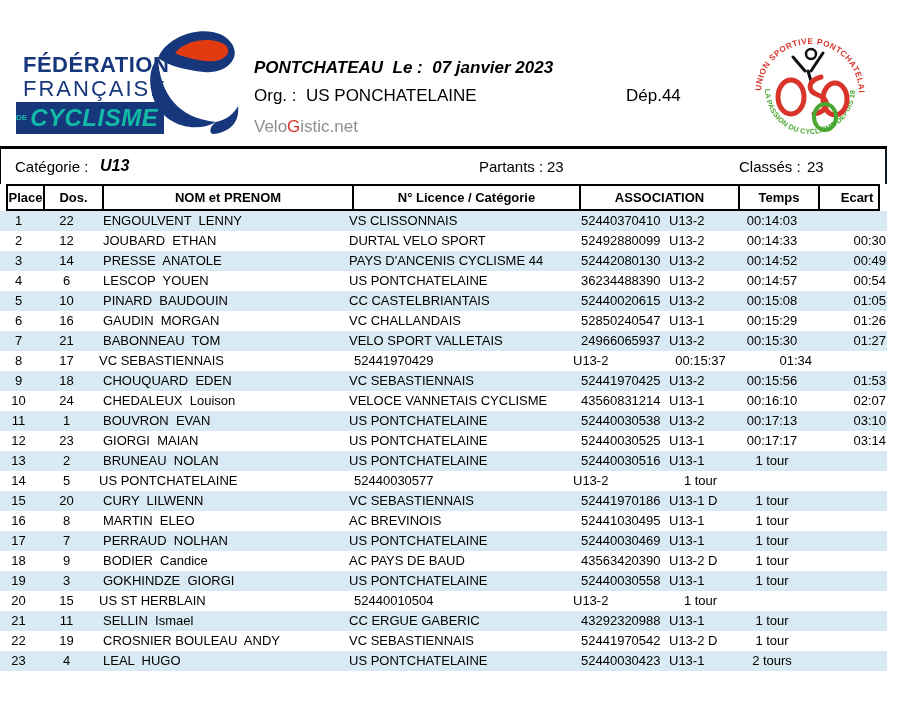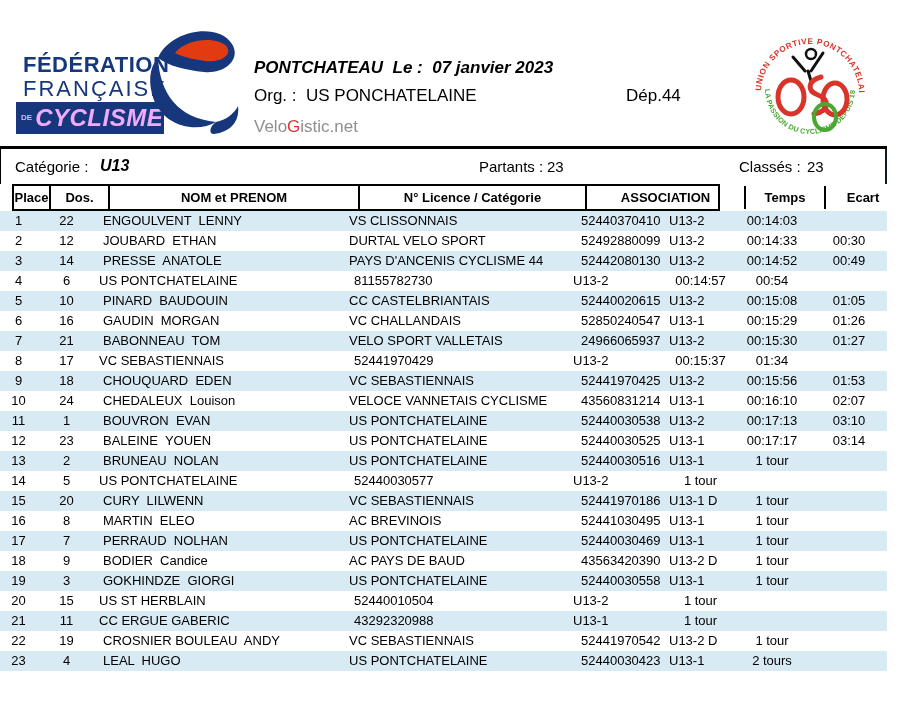--- a/index.html
+++ b/index.html
@@ -7,21 +7,21 @@
   body { font-family: "Liberation Sans", sans-serif; color: #000; }
   .page { position: relative; width: 904px; height: 701px; background: #fff; overflow: hidden; }
 
   
   .topzone { position: absolute; left: 14px; top: 0; width: 904px; height: 146px; }
 
   
   .ffc { position: absolute; left: 2px; top: 28px; width: 240px; height: 116px; }
   .ffc-l1 { position: absolute; left: 7px; top: 24px; font-size: 22px; font-weight: 700; color: #16377c; letter-spacing: 0.5px; }
   .ffc-l2 { position: absolute; left: 7px; top: 48px; font-size: 22px; font-weight: 400; color: #16377c; letter-spacing: 2px; }
-  .ffc-band { position: absolute; left: 0; top: 74px; width: 148px; height: 32px; background: #16377c; color: #f0abfc; display: flex; align-items: center; padding-left: 5px; }
+  .ffc-band { position: absolute; left: 0; top: 74px; width: 148px; height: 32px; background: #16377c; color: #14b8a6; display: flex; align-items: center; }
   .ffc-de { font-size: 8px; font-weight: 700; line-height: 8px; margin-right: 3px; }
   .ffc-cyc { font-size: 24px; font-weight: 700; font-style: italic; letter-spacing: 0.5px; }
   .ffc-swoosh { position: absolute; left: 112px; top: 0; }
 
   
   .title-line { position: absolute; left: 240px; top: 58px; font-size: 17px; font-weight: 700; font-style: italic; white-space: pre; }
   .org-line { position: absolute; left: 240px; top: 86px; font-size: 17px; white-space: pre; }
   .dept { position: absolute; left: 612px; top: 86px; font-size: 17px; }
   .velog { position: absolute; left: 240px; top: 117px; font-size: 17px; color: #8f8f8f; }
   .velog .g { color: #d8342a; }
@@ -36,36 +36,36 @@
   .catbar { position: absolute; left: 0; top: 149px; width: 887px; height: 35px; border-left: 1px solid #000; border-right: 2px solid #0f172a; font-size: 15px; }
   .catbar span { position: absolute; top: 9px; }
   .cat-label { left: 14px; }
   .cat-value { left: 99px; font-weight: 700; font-style: italic; font-size: 16px; top: 8px !important; }
   .partants-label { left: 478px; }
   .partants-value { left: 546px; }
   .classes-label { left: 738px; }
   .classes-value { left: 806px; }
 
   
-  .thead { position: absolute; left: 12px; top: 184px; width: 708px; height: 27px; display: grid; grid-template-columns: 37px 59px 250px 227px 159px 80px 74px; border: 2px solid #000; }
+  .thead { position: absolute; left: 6px; top: 184px; width: 874px; height: 27px; display: grid; grid-template-columns: 37px 59px 250px 227px 159px 80px 74px; border: 2px solid #000; }
   .thead .hcell { border-right: 2px solid #000; display: flex; align-items: center; justify-content: center; font-size: 13px; font-weight: 700; white-space: nowrap; overflow: hidden; }
   .thead .hcell:last-child { border-right: none; }
 
   .tbody { position: absolute; left: 0; top: 211px; width: 887px; }
   .trow { display: grid; grid-template-columns: 37px 59px 250px 227px 96px 63px 80px 74px; height: 20px; line-height: 20px; font-size: 13px; }
   .trow.alt { background: #d8eaf4; }
   .trow.plain { background: #ffffff; }
   .c-place { text-align: center; }
   .c-dos { text-align: center; }
   .c-name { padding-left: 7px; white-space: pre; overflow: hidden; }
   .c-assoc { padding-left: 3px; white-space: nowrap; overflow: hidden; }
   .c-lic { padding-left: 8px; white-space: nowrap; }
   .c-cat { white-space: nowrap; }
   .c-temps { text-align: center; }
-  .c-ecart { text-align: center; }
+  .c-ecart { text-align: right; }
 </style>
 </head>
 <body>
 
 <div class="page">
 
   <div class="topzone">
 
     <div class="ffc">
       <div class="ffc-l1">FÉDÉRATION</div>
@@ -162,22 +162,23 @@
       <div class="c-assoc">PAYS D'ANCENIS CYCLISME 44</div>
       <div class="c-lic">52442080130</div>
       <div class="c-cat">U13-2</div>
       <div class="c-temps">00:14:52</div>
       <div class="c-ecart">00:49</div>
     </div>
 
     <div class="trow plain">
       <div class="c-place">4</div>
       <div class="c-dos">6</div>
-      <div class="c-assoc">US PONTCHATELAINE</div>
-      <div class="c-lic">81155782730</div>
+      <div class="c-name">LESCOP  YOUEN</div>
+      <div class="c-assoc">US PONTCHATELAINE</div>
+      <div class="c-lic">36234488390</div>
       <div class="c-cat">U13-2</div>
       <div class="c-temps">00:14:57</div>
       <div class="c-ecart">00:54</div>
     </div>
 
     <div class="trow alt">
       <div class="c-place">5</div>
       <div class="c-dos">10</div>
       <div class="c-name">PINARD  BAUDOUIN</div>
       <div class="c-assoc">CC CASTELBRIANTAIS</div>
@@ -248,21 +249,21 @@
       <div class="c-assoc">US PONTCHATELAINE</div>
       <div class="c-lic">52440030538</div>
       <div class="c-cat">U13-2</div>
       <div class="c-temps">00:17:13</div>
       <div class="c-ecart">03:10</div>
     </div>
 
     <div class="trow plain">
       <div class="c-place">12</div>
       <div class="c-dos">23</div>
-      <div class="c-name">BALEINE  YOUEN</div>
+      <div class="c-name">GIORGI  MAIAN</div>
       <div class="c-assoc">US PONTCHATELAINE</div>
       <div class="c-lic">52440030525</div>
       <div class="c-cat">U13-1</div>
       <div class="c-temps">00:17:17</div>
       <div class="c-ecart">03:14</div>
     </div>
 
     <div class="trow alt">
       <div class="c-place">13</div>
       <div class="c-dos">2</div>
@@ -345,20 +346,21 @@
       <div class="c-assoc">US ST HERBLAIN</div>
       <div class="c-lic">52440010504</div>
       <div class="c-cat">U13-2</div>
       <div class="c-temps">1 tour</div>
       <div class="c-ecart"></div>
     </div>
 
     <div class="trow alt">
       <div class="c-place">21</div>
       <div class="c-dos">11</div>
+      <div class="c-name">SELLIN  Ismael</div>
       <div class="c-assoc">CC ERGUE GABERIC</div>
       <div class="c-lic">43292320988</div>
       <div class="c-cat">U13-1</div>
       <div class="c-temps">1 tour</div>
       <div class="c-ecart"></div>
     </div>
 
     <div class="trow plain">
       <div class="c-place">22</div>
       <div class="c-dos">19</div>

